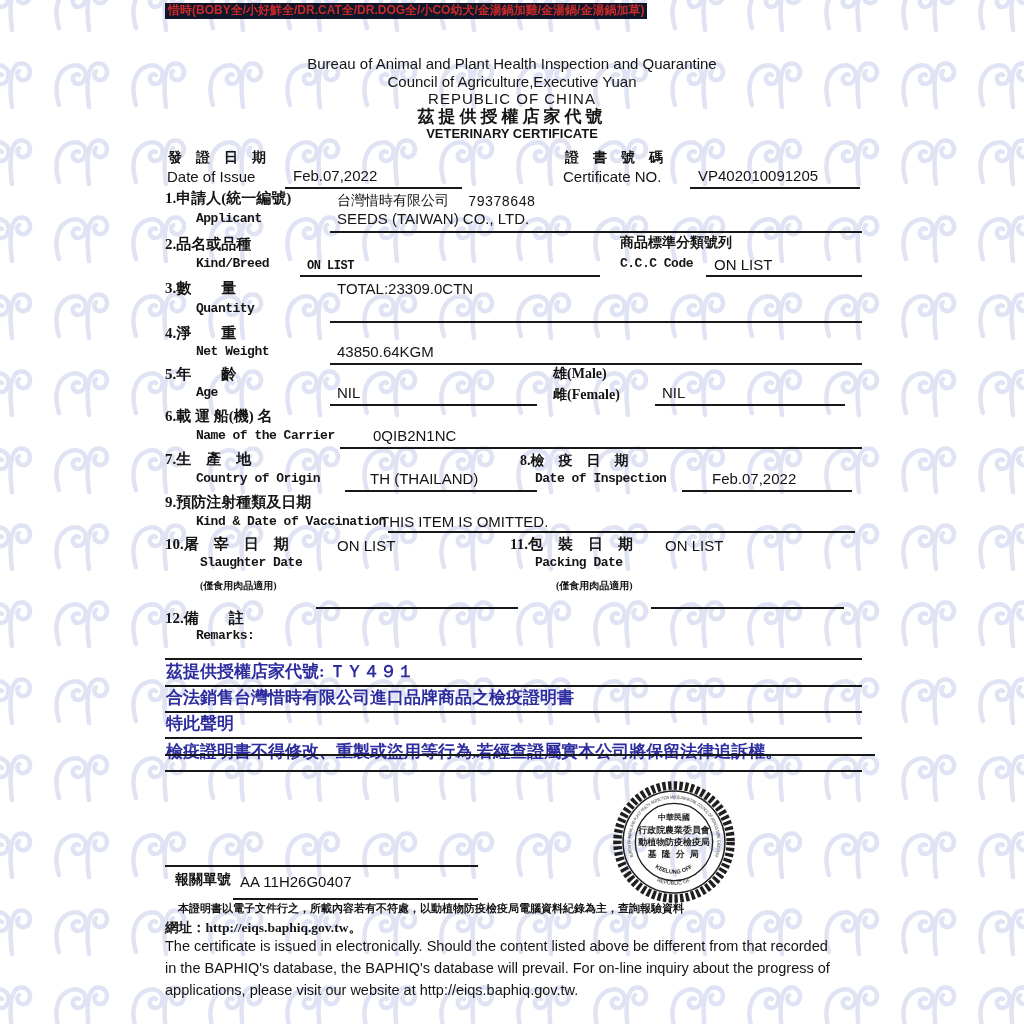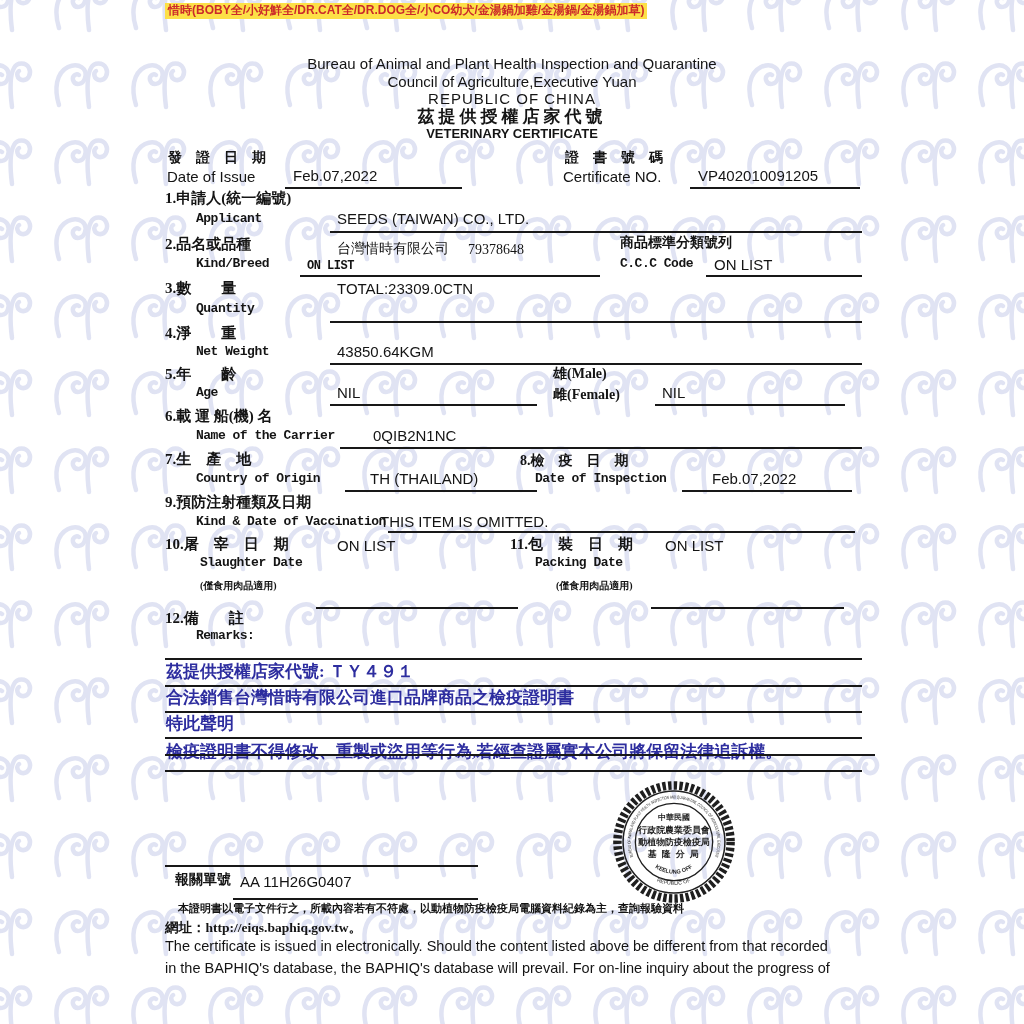--- a/index.html
+++ b/index.html
@@ -2,27 +2,27 @@
 <html><head>
 <meta charset="utf-8">
 <style>
   html,body{margin:0;padding:0;background:#ffffff;}
   body{width:1024px;height:1024px;position:relative;overflow:hidden;
        font-family:"Liberation Sans","DejaVu Sans",sans-serif;color:#141414;}
   #wm-layer{position:absolute;inset:0;z-index:0;}
   #doc{position:absolute;inset:0;z-index:1;}
   .abs{position:absolute;white-space:nowrap;line-height:1.15;}
   .zh{font-family:"Liberation Serif","DejaVu Serif",serif;font-weight:700;}
-  .ming{font-family:Liberation Serif, serif;font-weight:400;margin-top:48px;}
+  .ming{font-family:Liberation Mono, monospace;font-weight:400;}
   .mono{font-family:"Liberation Mono","DejaVu Sans Mono",monospace;font-weight:700;letter-spacing:-0.5px;}
   .sans{font-family:"Liberation Sans","DejaVu Sans",sans-serif;}
   .ctr{left:0;width:1024px;text-align:center;}
   .rule{position:absolute;height:2px;background:#181818;}
   .blue{color:#2d2d9f;font-family:"Liberation Serif","DejaVu Serif",serif;font-weight:700;font-size:17px;}
-  .promo{background:#fde047;color:#cc2a2a;font-size:12px;font-weight:700;padding:1px 3px;
+  .promo{background:#0f172a;color:#cc2a2a;font-size:12px;font-weight:700;padding:1px 3px;
          font-family:"Liberation Sans","DejaVu Sans",sans-serif;}
   .note-sm{font-size:10px;}
   .seal-txt{font-family:"Liberation Serif","DejaVu Serif",serif;font-weight:700;fill:#1f1f1f;}
 </style>
 </head>
 <body>
 
 <div id="wm-layer">
     <svg width="62" height="52" viewBox="0 0 62 52" style="display: block; position: absolute; left: -25px; top: -18px;">
   <g fill="none" stroke="#e0e3f3" stroke-width="4.5" stroke-linecap="round">
@@ -1328,13 +1328,14 @@
 
   <div class="rule" style="left:165px;top:865px;width:313px"></div>
   <div class="abs zh" style="left:175px;top:872px;font-size:14px">報關單號</div>
   <div class="abs sans" style="left:240px;top:873px;font-size:15px">AA  11H26G0407</div>
   <div class="rule" style="left:233px;top:898px;width:245px"></div>
 
   <div class="abs zh" style="left:178px;top:902px;font-size:11px">本證明書以電子文件行之，所載內容若有不符處，以動植物防疫檢疫局電腦資料紀錄為主，查詢報驗資料</div>
   <div class="abs zh" style="left:165px;top:920px;font-size:13.5px">網址：http://eiqs.baphiq.gov.tw。</div>
   <div class="abs sans" style="left:165px;top:938px;font-size:14.5px">The certificate is issued in electronically. Should the content listed above be different from that recorded</div>
   <div class="abs sans" style="left:165px;top:960px;font-size:14.5px">in the BAPHIQ's database, the BAPHIQ's database will prevail. For on-line inquiry about the progress of</div>
+  <div class="abs sans" style="left:165px;top:982px;font-size:14.5px">applications, please visit our website at http://eiqs.baphiq.gov.tw.</div>
 </div>
 
 </body></html>

